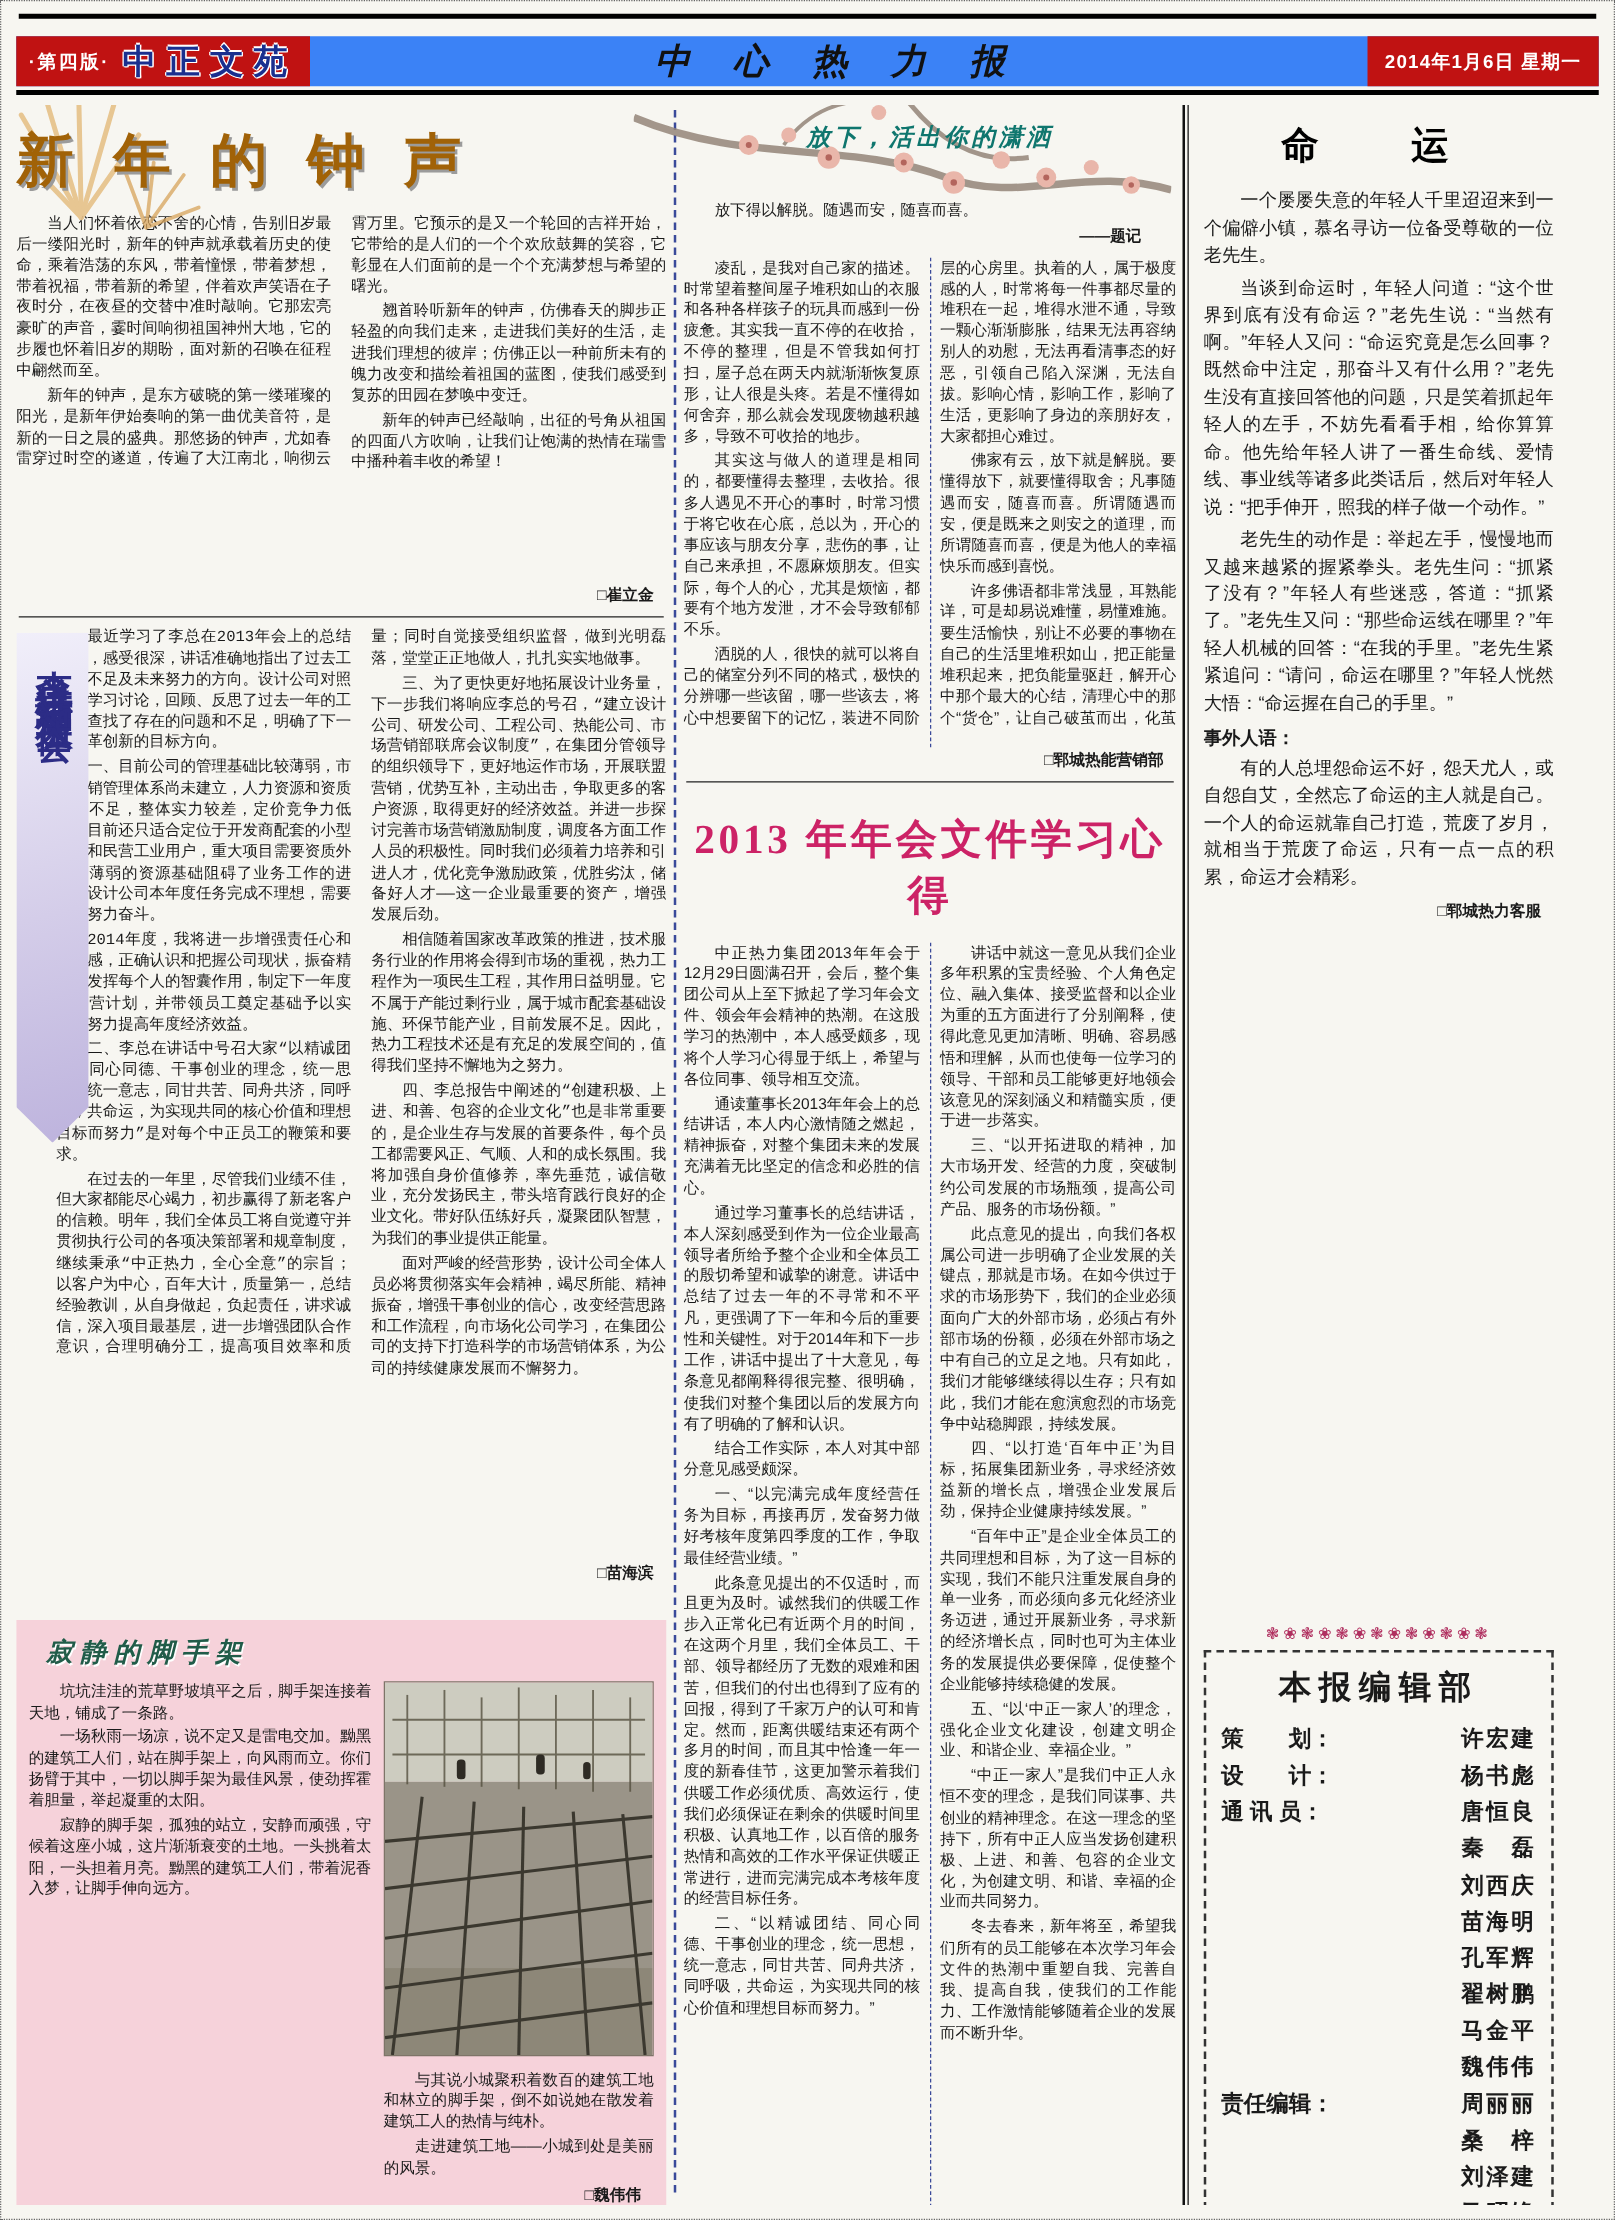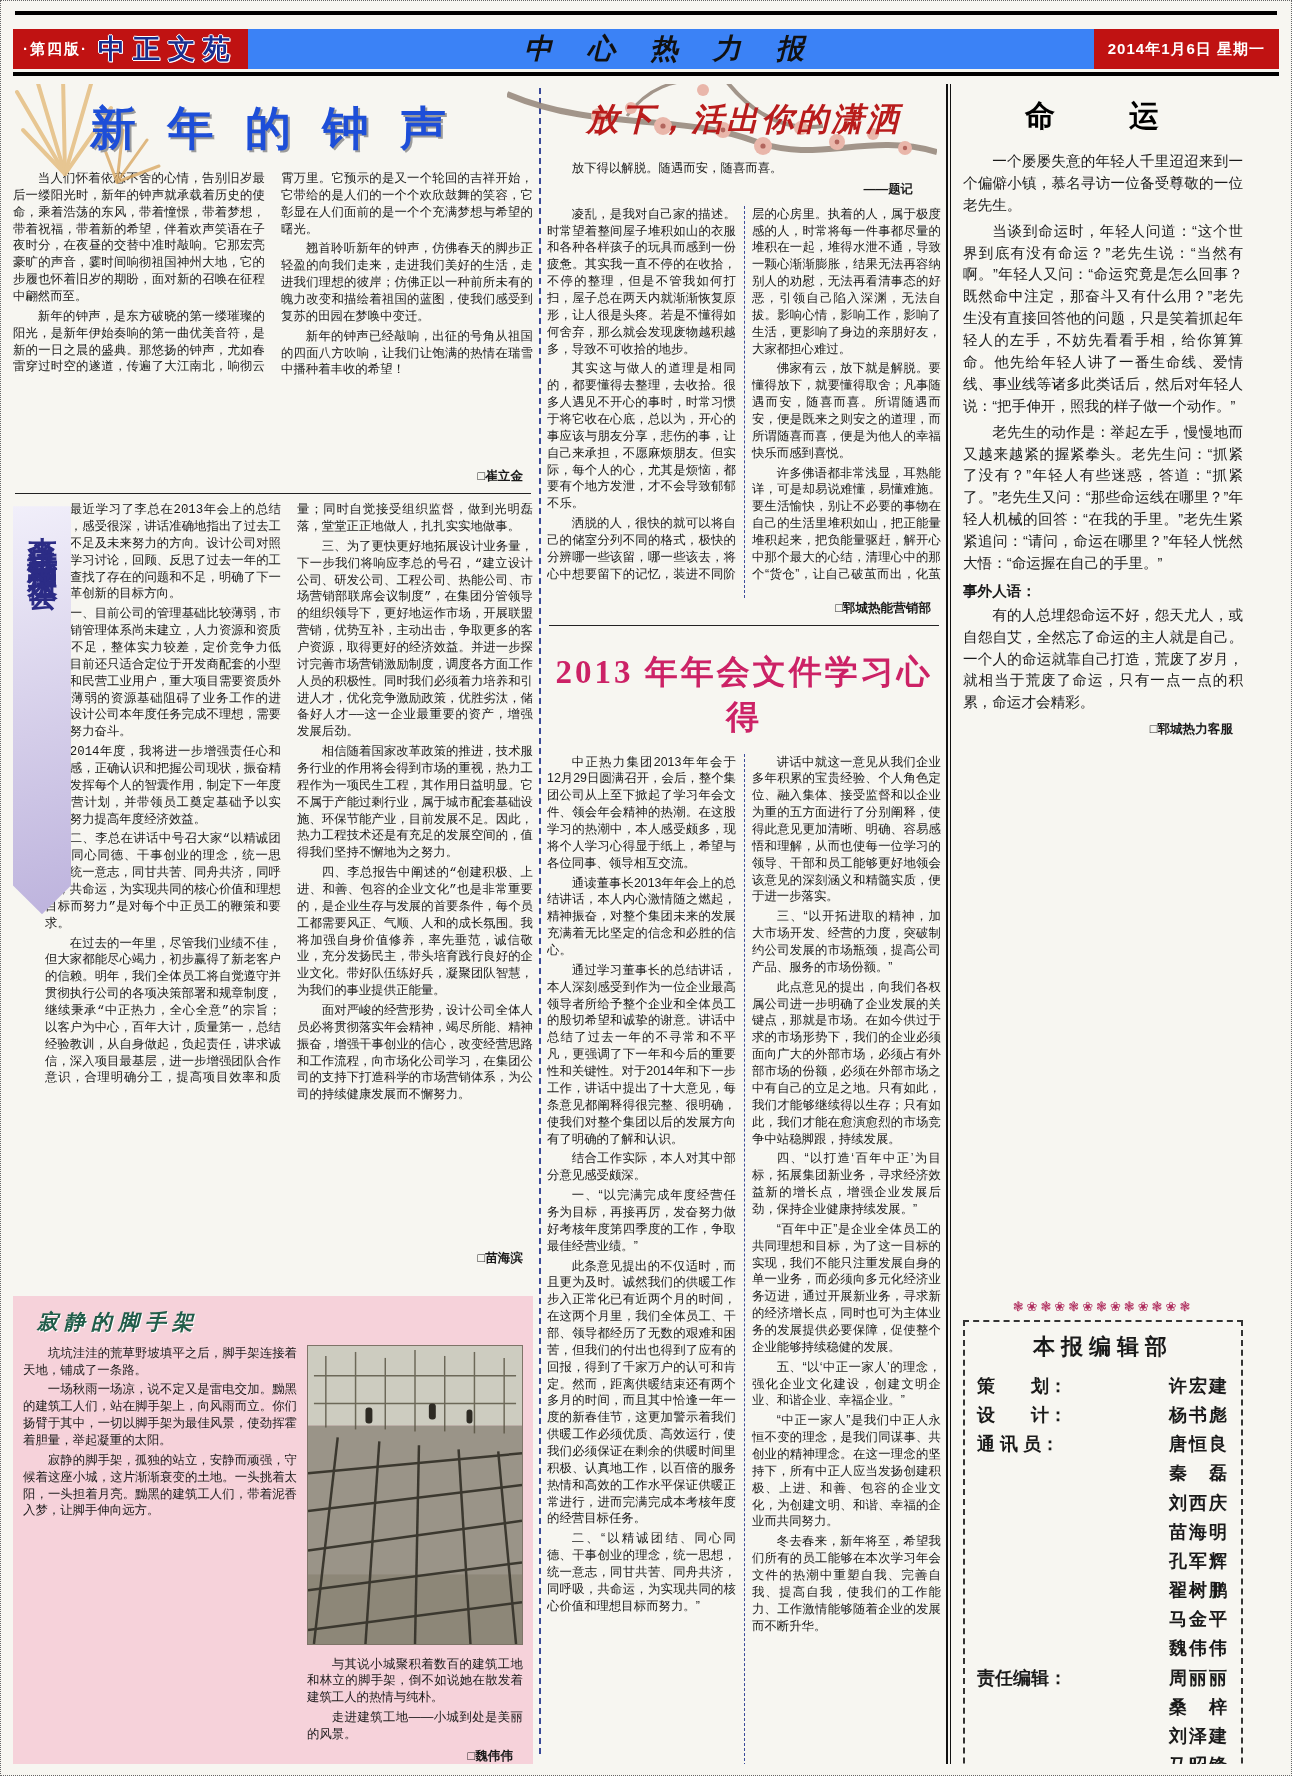--- a/index.html
+++ b/index.html
@@ -36,22 +36,22 @@
   
   .para{ text-indent:2em; text-align:justify; margin-bottom:3px; }
   .body-sm{ font-size:12.4px; line-height:1.36; }
   .byline{ text-align:right; font-weight:bold; font-size:12.6px; padding:2px 10px 0 0; }
   .hr{ border-top:1.5px solid #222; margin:8px 2px; }
   .cols2{ column-count:2; column-gap:16px; overflow:hidden; }
   .ruled{ column-rule:1.5px dashed #3a4a9a; }
   
   .bells-head{ position:relative; height:86px; }
   .fireworks{ position:absolute; left:-6px; top:-10px; width:160px; height:112px; opacity:.9; }
-  .bells-title{ position:relative; z-index:1; text-align:center; padding-top:14px;
-    font-size:46px; font-weight:900; color:#1d4ed8; letter-spacing:10px;
+  .bells-title{ position:relative; z-index:1; text-align:left; padding-top:14px;
+    font-size:46px; font-weight:900; color:#a16207; letter-spacing:10px;
     text-shadow:2px 2px 0 #9b9b9b; font-family:"Liberation Serif", serif; }
   .bells-cols{ height:296px; }
   
   .li-article{ position:relative; height:788px; }
   .li-ribbon{ position:absolute; left:0; top:4px; width:58px; height:408px;
     background:linear-gradient(165deg,#f1effa 0%,#d4cde9 55%,#bdb3dd 100%);
     clip-path:polygon(0 0,100% 0,100% 93%,50% 100%,0 93%);
     display:flex; align-items:flex-start; justify-content:center; padding-top:6px; }
   .li-title{ writing-mode:vertical-rl; text-orientation:upright; font-size:30px; font-weight:900;
     color:#2c2c86; letter-spacing:5px; font-family:"Liberation Serif", serif; }
@@ -62,39 +62,39 @@
     letter-spacing:6px; text-shadow:1px 1px 0 #fff; padding:4px 0 8px 14px;
     font-family:"Liberation Serif", serif; }
   .scaffold-flex{ display:flex; gap:10px; }
   .scaffold-left{ flex:1; }
   .scaffold-right{ width:216px; flex:none; }
   .photo{ width:216px; height:300px; border:1px solid #7e7468; margin-bottom:6px; }
   
   .fx-head{ position:relative; height:66px; }
   .blossom{ position:absolute; left:-40px; top:-16px; width:430px; height:130px; z-index:0; }
   .fx-title{ position:relative; z-index:1; text-align:center; padding-top:14px;
-    font-size:32px; font-weight:900; font-style:italic; color:#b91c1c; letter-spacing:3px;
+    font-size:19px; font-weight:900; font-style:italic; color:#0f766e; letter-spacing:3px;
     font-family:"Liberation Serif", serif; }
   .fx-epigraph{ margin-top:10px; }
   .fx-attr{ text-align:right; font-weight:bold; padding-right:28px; margin:4px 0 8px; }
   .fx-cols{ height:392px; }
   
   .study-title{ text-align:center; font-size:33px; font-weight:bold; color:#cc2266;
     letter-spacing:3px; padding:16px 0 14px; font-family:"Liberation Serif", serif; }
   .study-cols{ height:1012px; }
   
   .my-title{ text-align:center; font-size:30px; font-weight:900; letter-spacing:22px;
     padding:10px 0 14px; font-family:"Liberation Serif", serif; color:#000; }
   .my-body{ font-size:14.6px; line-height:1.5; height:1140px; overflow:hidden; }
   .my-body .para{ margin-bottom:4px; }
   .aside-label{ font-weight:bold; margin:6px 0 2px; }
   .flower-div{ text-align:center; color:#b03060; font-size:13px; letter-spacing:3px;
     margin:8px 0 6px; white-space:nowrap; overflow:hidden; }
   .edit-box{ border:2px dashed #333; padding:10px 12px 12px; }
-  .edit-head{ text-align:center; font-size:22px; font-weight:900; letter-spacing:6px;
+  .edit-head{ text-align:center; font-size:26px; font-weight:900; letter-spacing:6px;
     margin-bottom:10px; font-family:"Liberation Serif", serif; }
   .edit-row{ display:flex; justify-content:space-between; font-size:18px; font-weight:bold;
     line-height:1.62; }
   .edit-role{ white-space:pre; }
   .edit-name{ text-align:right; letter-spacing:2px; }
 </style>
 </head>
 <body>
 
 <div class="page">

